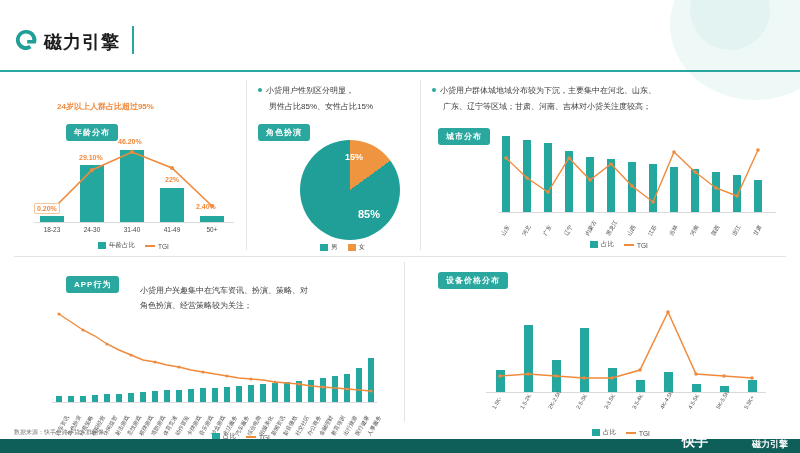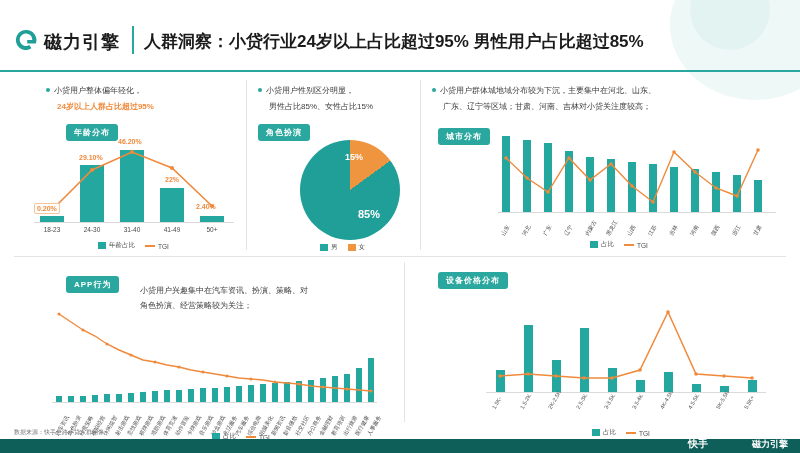--- a/index.html
+++ b/index.html
@@ -41,50 +41,46 @@
 
   
   .sec-div{position:absolute;background:#e4e4e4;height:1px;}
   .vert-div{position:absolute;background:#e4e4e4;width:1px;}
 
   
   .footer{position:absolute;left:0;bottom:0;width:800px;height:22px;}
   .footer-bar{position:absolute;left:0;bottom:0;width:800px;height:14px;background:#0e5f5a;}
   .src{position:absolute;left:14px;bottom:16px;font-size:6px;color:#6f6f6f;}
   .foot-brand{position:absolute;right:12px;bottom:2px;font-size:9px;color:#fff;font-weight:bold;}
-  .foot-brand2{position:absolute;right:92px;bottom:2px;font-size:10px;color:#fff;font-weight:bold;}
+  .foot-brand2{position:absolute;right:92px;bottom:2px;font-size:13px;color:#fff;font-weight:bold;}
   svg{display:block;}
 </style>
 </head>
 <body>
 
 <div class="page">
 
   <div class="header">
     <div class="hdr-deco"></div>
     <div class="hdr-deco2"></div>
     <div class="logo-mark">
       <svg width="24" height="24" viewBox="0 0 24 24">
         <path d="M12 2a10 10 0 1 0 5.5 18.3l-2.2-3.2A6.3 6.3 0 1 1 18.3 12h-5.1v3.6h8.6A10 10 0 0 0 12 2z" fill="#1f9f97"></path>
       </svg>
     </div>
     <div class="brand">磁力引擎</div>
     <div class="hdr-div"></div>
-    <div class="hdr-title">人群洞察：小贷行业24岁以上占比超过95% 男性用户占比超过85%</div>
     <div class="hdr-rule"></div>
   </div>
 
   <div class="sec-div" style="left:14px;top:256px;width:772px;"></div>
   <div class="vert-div" style="left:246px;top:80px;height:170px;"></div>
   <div class="vert-div" style="left:420px;top:80px;height:170px;"></div>
   <div class="vert-div" style="left:404px;top:262px;height:160px;"></div>
 
-  <div class="bullet" style="left:46px;top:84px;width:190px;">
-    <span class="dot"></span><span>小贷用户整体偏年轻化，</span>
-  </div>
   <div class="bullet hl" style="left:57px;top:100px;width:190px;">24岁以上人群占比超过95%</div>
 
   <div class="tag" style="left:66px;top:124px;">年龄分布</div>
 
   <div>
     <div class="axis-line" style="left:34px;top:222px;width:200px;"></div>
 
     <div class="bar" style="left:40px;top:216px;width:24px;height:6px;"></div>
     <div class="bar" style="left:80px;top:165px;width:24px;height:57px;"></div>
     <div class="bar" style="left:120px;top:150px;width:24px;height:72px;"></div>

